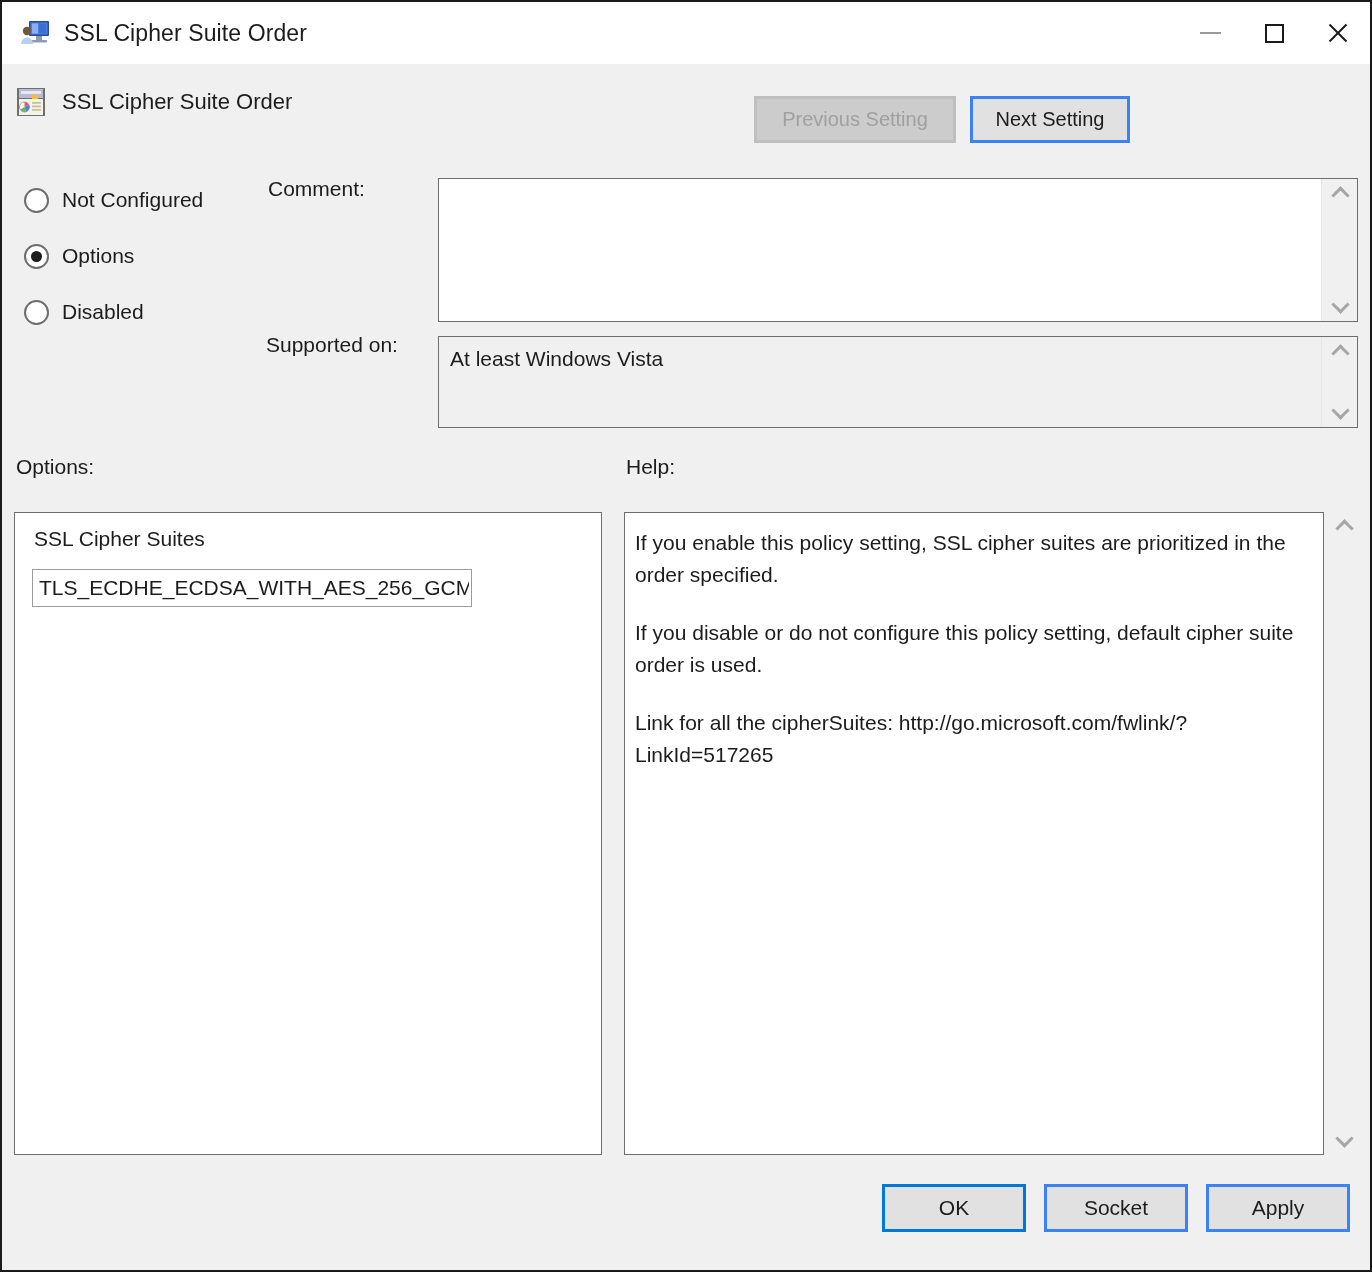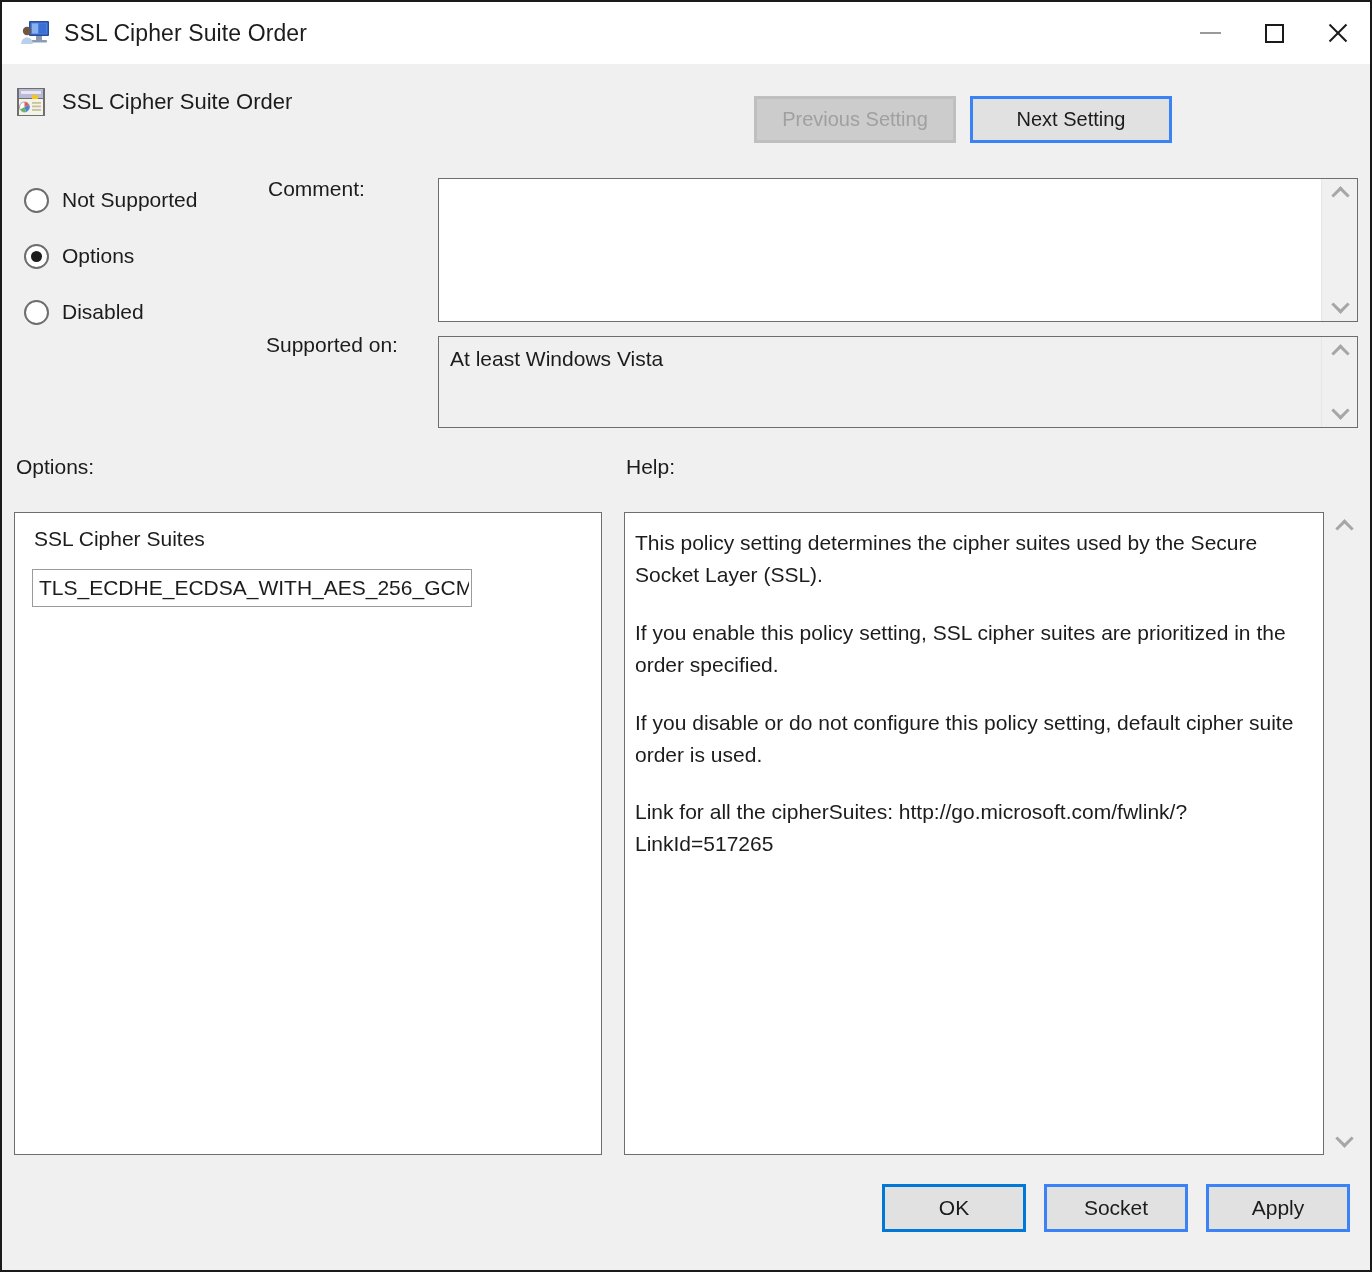--- a/index.html
+++ b/index.html
@@ -125,21 +125,21 @@
     cursor: default;
     padding: 0;
     white-space: nowrap;
   }
   .btn.disabled {
     color: #a0a0a0;
     background: #cccccc;
     border-color: #bfbfbf;
   }
   .btn-prev { width: 202px; height: 47px; }
-  .btn-next { width: 202px; height: 47px; margin-left: 14px; }
+  .btn-next { width: 160px; height: 47px; margin-left: 14px; }
 
   
   .radios {
     position: absolute;
     left: 22px; top: 120px;
   }
   .radio-row {
     display: flex;
     align-items: center;
     height: 32px;
@@ -372,21 +372,21 @@
     </div>
 
     <div class="nav-buttons">
       <button class="btn btn-prev disabled" disabled="">Previous Setting</button>
       <button class="btn btn-next">Next Setting</button>
     </div>
 
     <div class="radios">
       <div class="radio-row">
         <div class="radio-mark"></div>
-        <div class="radio-label">Not Supported</div>
+        <div class="radio-label">Not Configured</div>
       </div>
       <div class="radio-row checked">
         <div class="radio-mark"></div>
         <div class="radio-label">Options</div>
       </div>
       <div class="radio-row">
         <div class="radio-mark"></div>
         <div class="radio-label">Disabled</div>
       </div>
     </div>
@@ -412,21 +412,20 @@
     <div class="field-label lbl-options">Options:</div>
     <div class="field-label lbl-help">Help:</div>
 
     <div class="groupbox box-options">
       <div class="group-title">SSL Cipher Suites</div>
       <input class="cipher-input" type="text" value="TLS_ECDHE_ECDSA_WITH_AES_256_GCM_SHA384" style="">
     </div>
 
     <div class="groupbox box-help">
       <div class="help-text">
-        <p class="help-para">This policy setting determines the cipher suites used by the Secure Socket Layer (SSL).</p>
         <p class="help-para">If you enable this policy setting, SSL cipher suites are prioritized in the order specified.</p>
         <p class="help-para">If you disable or do not configure this policy setting, default cipher suite order is used.</p>
         <p class="help-para">Link for all the cipherSuites: http://go.microsoft.com/fwlink/?LinkId=517265</p>
       </div>
     </div>
     <div class="help-sbar">
       <div class="chev up"></div>
       <div class="chev down"></div>
     </div>
 

